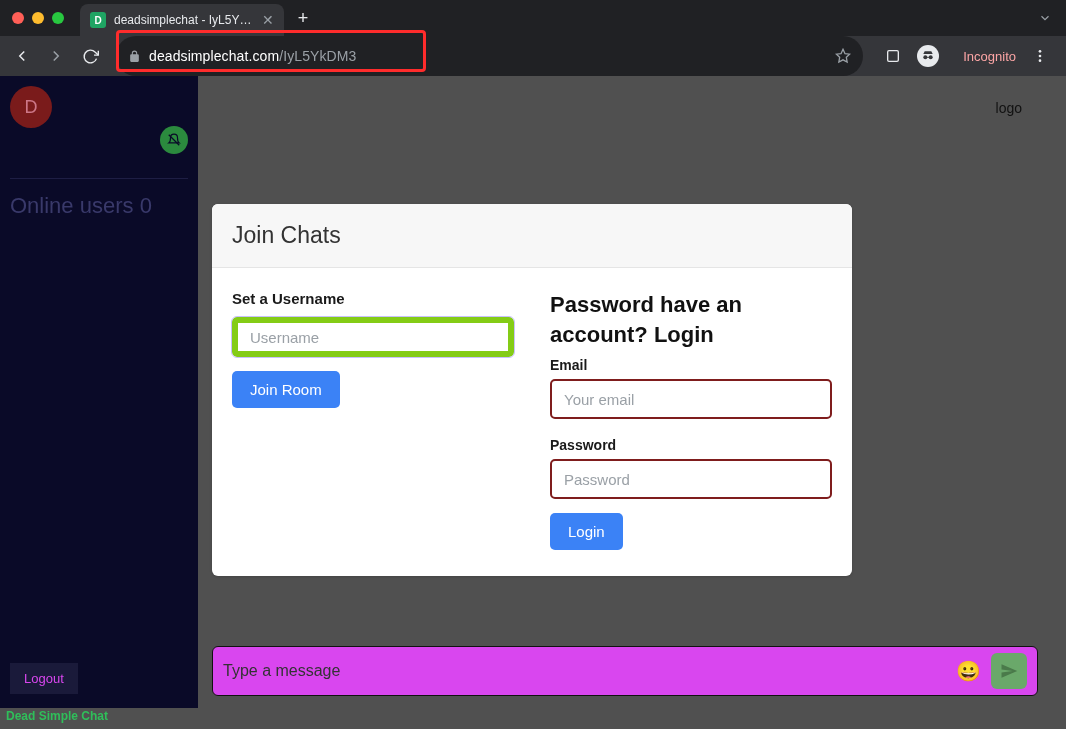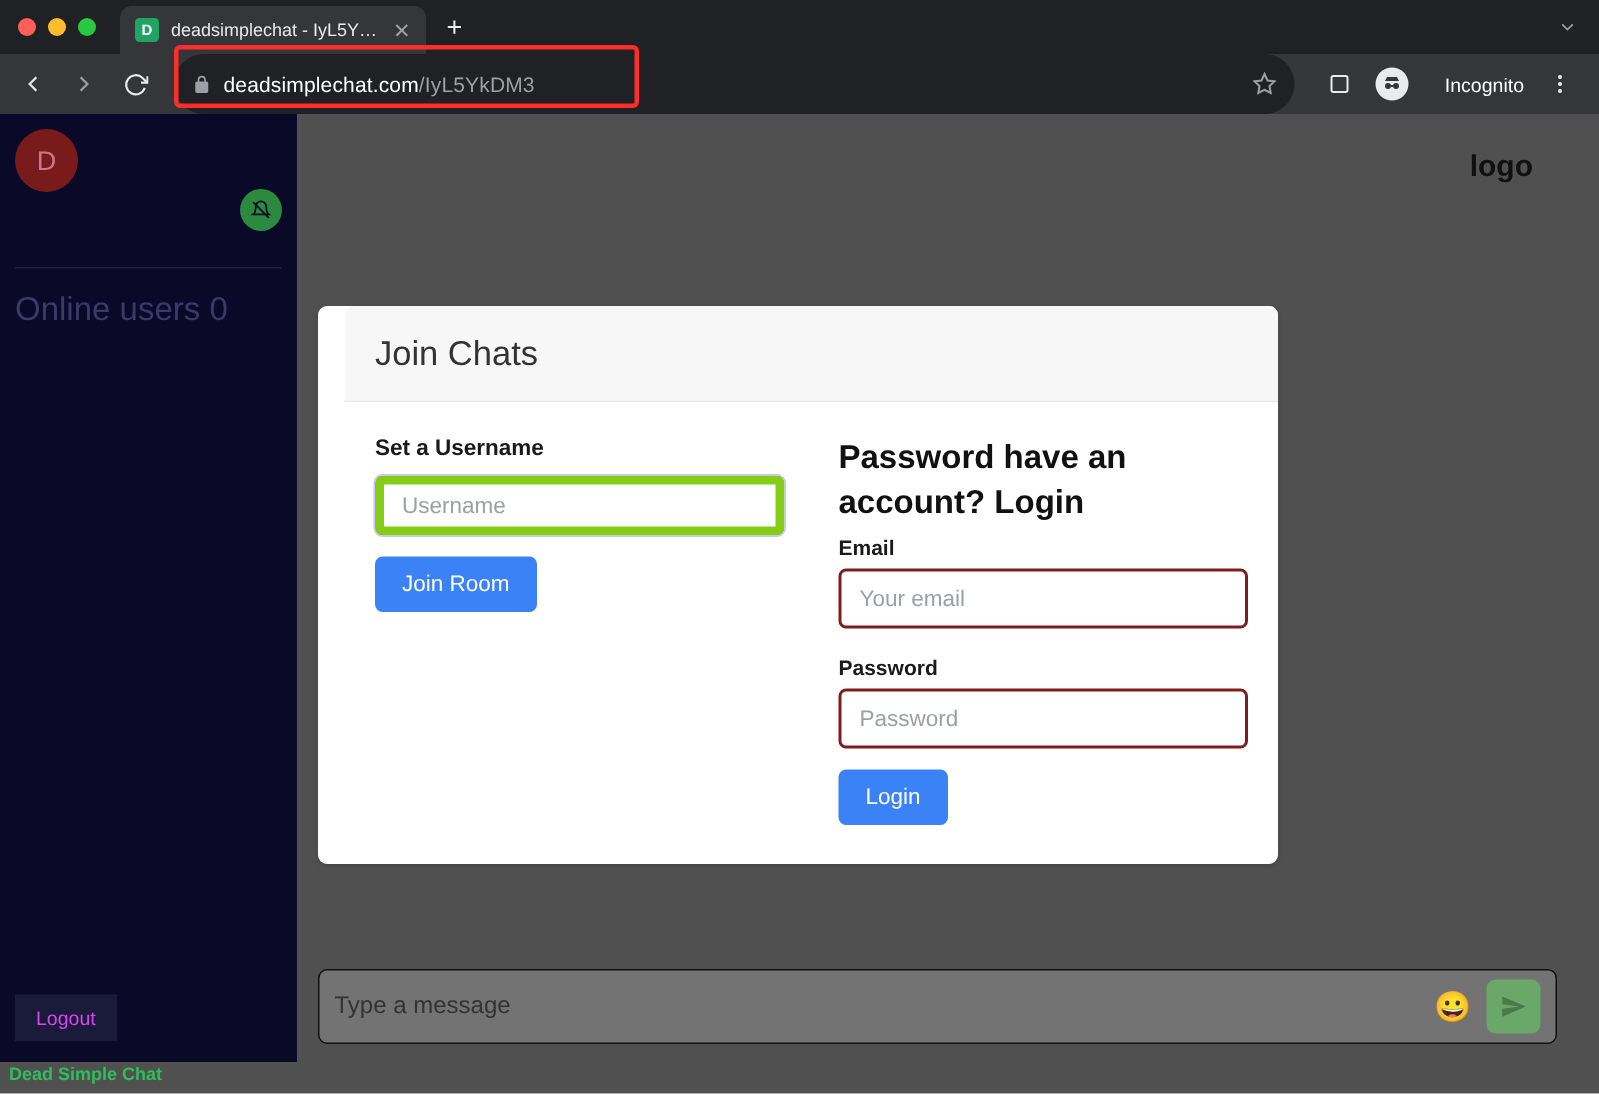--- a/index.html
+++ b/index.html
@@ -19,57 +19,57 @@
   .toolbar { background:#35363a; height:40px; display:flex; align-items:center; padding:0 8px; gap:6px;}
   .nav-btn{width:28px;height:28px;display:flex;align-items:center;justify-content:center;color:#9aa0a6;border-radius:50%;}
   .nav-btn.enabled{color:#e8eaed;}
   .addr-wrap{flex:1;display:flex;align-items:center;background:#202124;border-radius:20px;height:40px;padding:0 12px;margin:0 6px;position:relative;}
   .addr-highlight{position:absolute;left:0;top:-6px;height:42px;width:310px;border:3px solid #ff2c2c;border-radius:4px;pointer-events:none;}
   .lock{color:#9aa0a6;margin-right:8px;}
   .addr-text{font-size:14px;color:#fff;letter-spacing:.1px;}
   .addr-text .path{color:#9aa0a6;}
   .star{color:#9aa0a6;margin-left:auto;}
   .right-icons{display:flex;align-items:center;gap:10px;margin-left:4px;margin-right:4px;}
-  .incog-chip{display:flex;align-items:center;gap:24px;color:#ffffff;font-size:13px;}
+  .incog-chip{display:flex;align-items:center;gap:24px;color:#fca5a5;font-size:13px;}
   .incog-icon{width:22px;height:22px;border-radius:50%;background:#e8eaed;display:flex;align-items:center;justify-content:center;}
   .kebab{color:#e8eaed;letter-spacing:0;}
 
   
   .viewport{position:relative;width:1066px;height:653px;background:#505050;overflow:hidden;}
   .page{position:absolute;left:0;top:0;width:1052px;height:632px;display:flex;background:#505050;}
 
   
   .sidebar{width:198px;background:#0a0a28;color:#6c6c87;position:relative;flex-shrink:0;}
   .avatar-row{display:flex;align-items:flex-start;padding:10px 10px 6px 10px;gap:10px;}
   .avatar{width:42px;height:42px;border-radius:50%;background:#7a1b1b;display:flex;align-items:center;justify-content:center;color:#c78;font-size:18px;}
   .pill-badge{width:28px;height:28px;border-radius:50%;background:#2b8a3e;display:flex;align-items:center;justify-content:center;margin-left:auto;margin-top:40px;}
   .divider{height:1px;background:#1e1e44;margin:18px 10px 14px;}
   .online{font-size:22px;padding:0 10px;color:#39396a;}
   .logout-btn{position:absolute;left:10px;bottom:14px;background:#1a1a3a;color:#d946ef;border:none;padding:8px 14px;border-radius:0;font-size:13px;}
   .footer-label{position:absolute;left:6px;bottom:-20px;color:#2fbf5a;font-size:12px;font-weight:700;}
 
   
   .main{flex:1;background:#505050;position:relative;}
-  .logo-text{position:absolute;top:24px;right:30px;font-weight:700;color:#111;font-size:20px;}
-
-  .modal{position:absolute;left:14px;top:128px;width:640px;background:#fff;border-radius:6px;box-shadow:0 1px 3px rgba(0,0,0,.15);padding-left:18px;}
+  .logo-text{position:absolute;top:24px;right:30px;font-weight:400;color:#111;font-size:14px;}
+
+  .modal{position:absolute;left:14px;top:128px;width:640px;background:#fff;border-radius:6px;box-shadow:0 1px 3px rgba(0,0,0,.15);}
   .modal-header{background:#f7f7f7;border-bottom:1px solid #e5e5e5;border-radius:6px 6px 0 0;padding:18px 20px;}
   .modal-header h2{font-size:23px;font-weight:400;color:#333;}
   .modal-body{display:flex;padding:22px 20px 26px 20px;gap:36px;}
   .col{flex:1;}
   .label{font-weight:700;font-size:15px;color:#1a1a1a;margin-bottom:10px;display:block;}
   .sublabel{font-weight:700;font-size:14px;color:#1a1a1a;margin-bottom:6px;margin-top:4px;display:block;}
   .heading-big{font-weight:800;font-size:22px;color:#111;line-height:1.35;margin-bottom:8px;}
   .txt-input{width:100%;height:40px;border:2px solid #7f1d1d;border-radius:5px;padding:0 12px;font-size:15px;color:#333;margin-bottom:14px;}
   .txt-input.focused{border:6px solid #84cc16;outline:1px solid #c9c1fb;}
   .txt-input::placeholder{color:#9aa0a6;}
   .btn-primary{background:#3b82f6;color:#fff;border:none;border-radius:5px;padding:10px 18px;font-size:15px;}
 
   
-  .msgbar{position:absolute;left:14px;right:14px;bottom:12px;height:50px;background:#737373;border:1.5px solid #111;border-radius:6px;display:flex;align-items:center;padding:0 10px 0 10px;justify-content:space-between;}
+  .msgbar{position:absolute;left:14px;right:14px;bottom:12px;height:50px;background:#d946ef;border:1.5px solid #111;border-radius:6px;display:flex;align-items:center;padding:0 10px 0 10px;justify-content:space-between;}
   .msg-input{flex:1;background:transparent;border:none;font-size:16px;color:#222;}
   .msg-input::placeholder{color:#333;}
   .emoji{font-size:20px;margin-right:10px;}
   .send-btn{width:36px;height:36px;background:#6aa86a;border-radius:6px;display:flex;align-items:center;justify-content:center;}
 
   
   .annotation{position:absolute;left:100px;top:100px;font-size:24px;font-weight:800;color:#ff2d78;-webkit-text-stroke:1px #ffe0ef;text-shadow:0 0 2px #fff;}
 
   svg{display:block;}
 </style>

